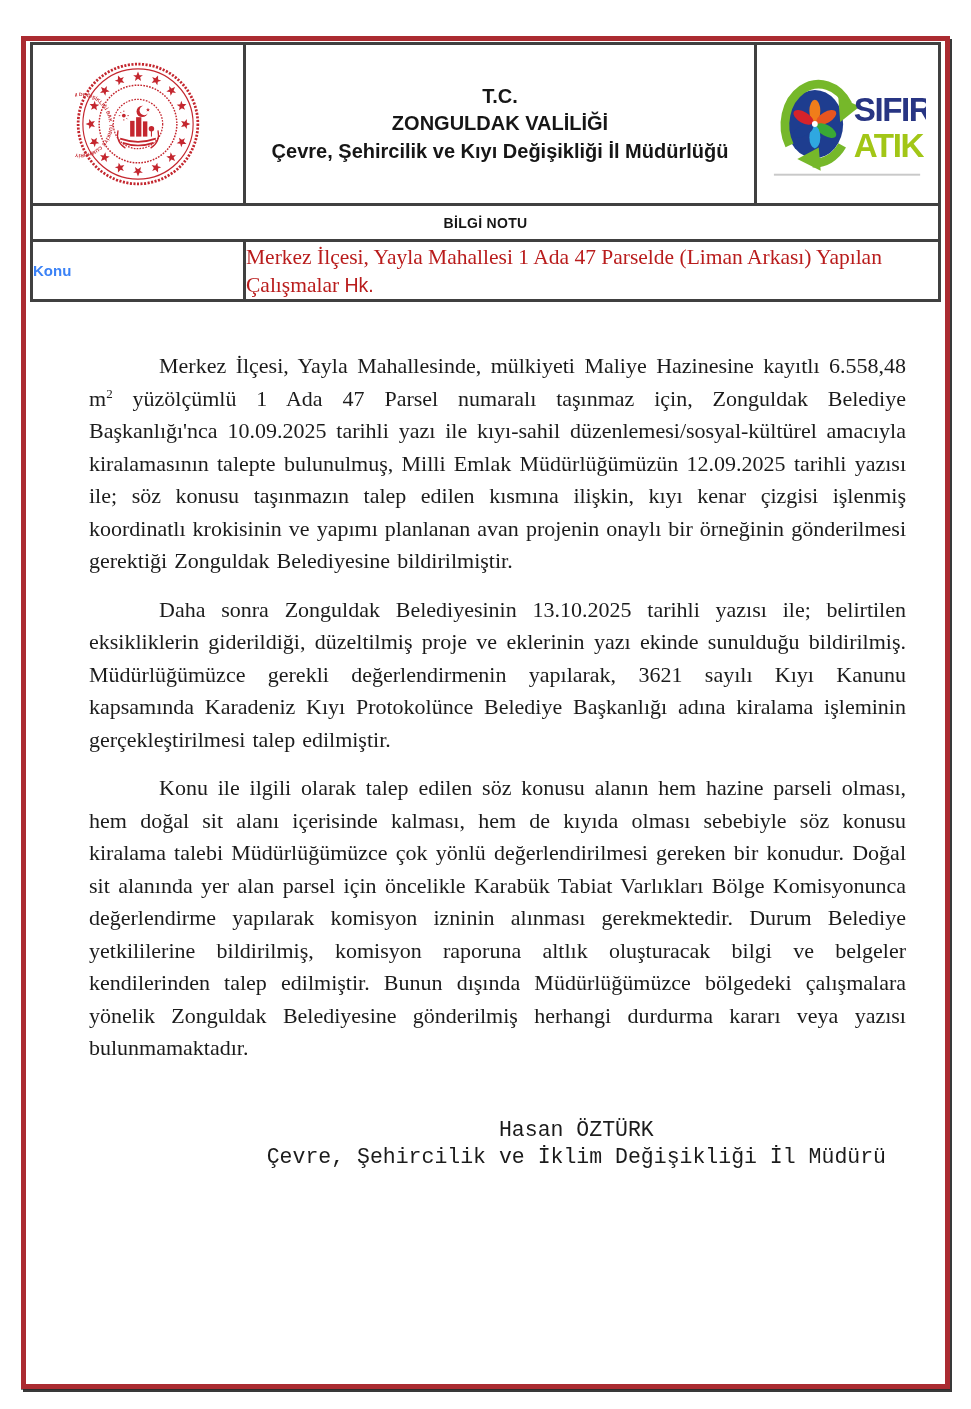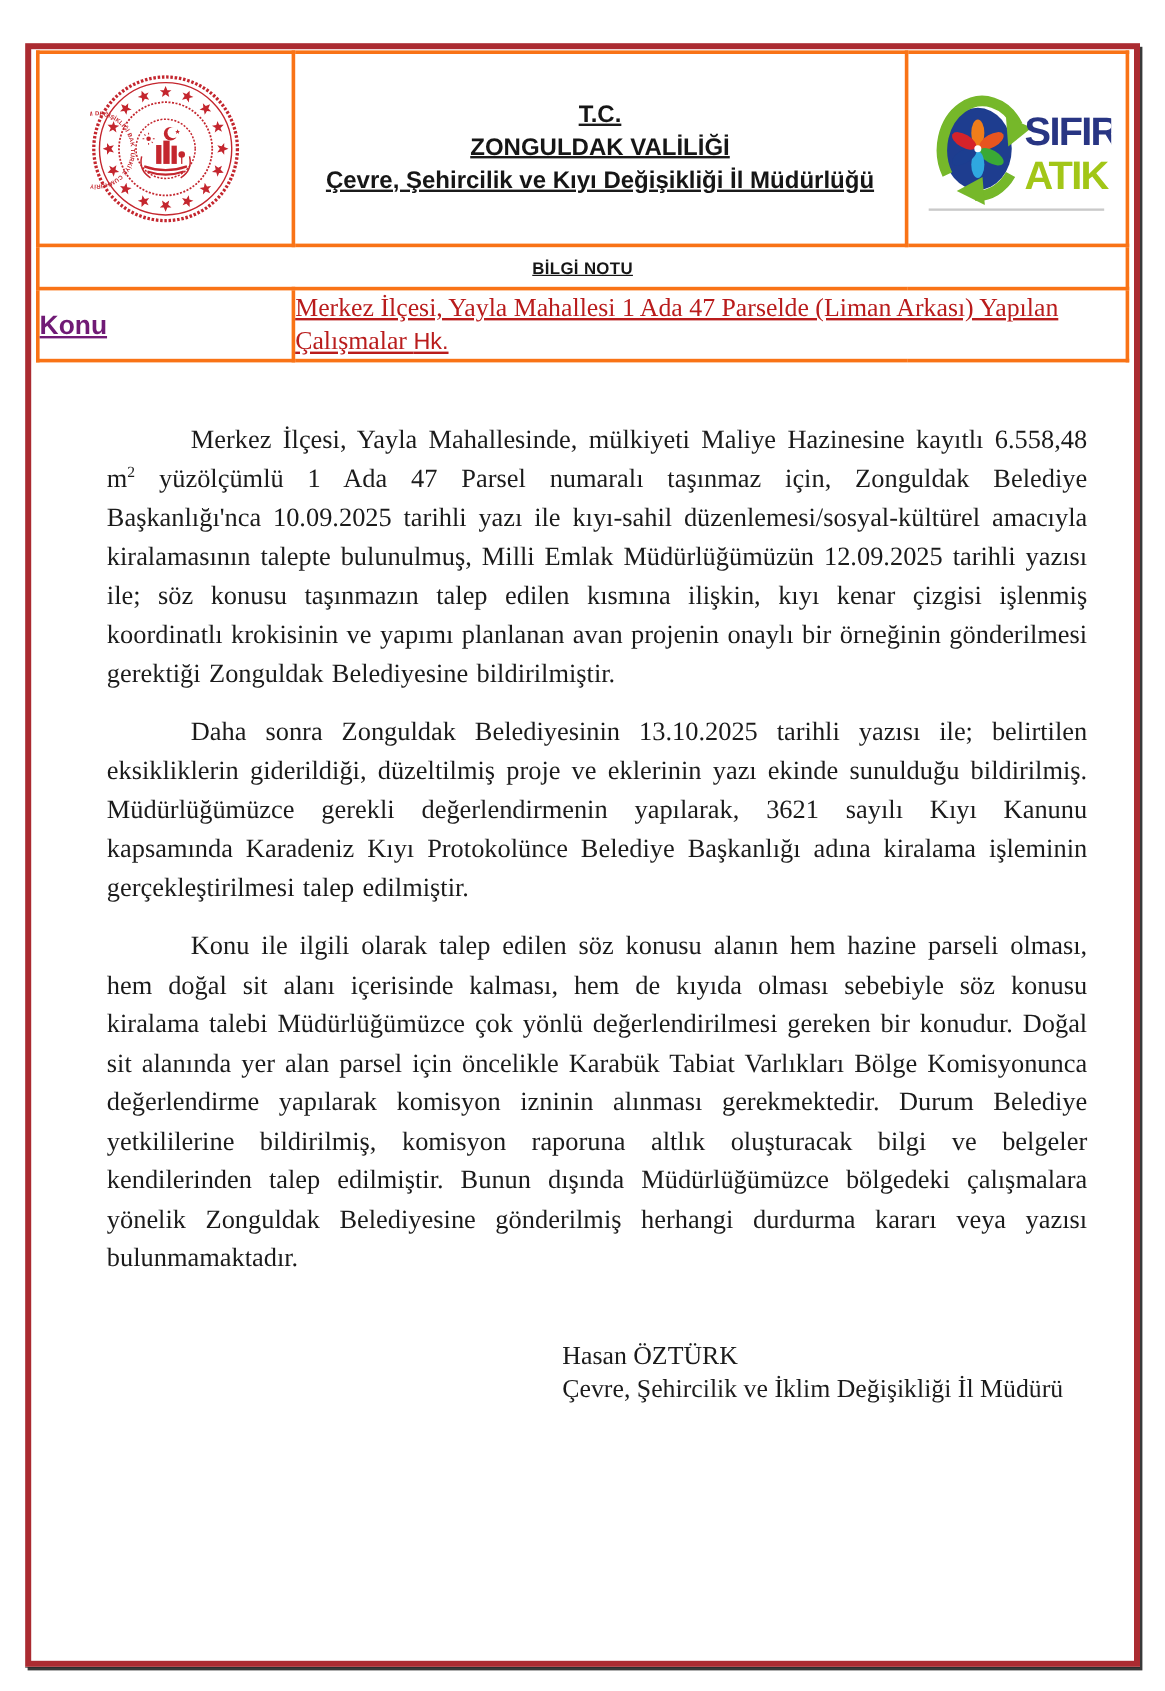--- a/index.html
+++ b/index.html
@@ -12,53 +12,53 @@
     position:absolute;left:21px;top:36px;width:929px;height:1353px;
     box-sizing:border-box;border:5px solid #ab2b31;
     box-shadow:2px 3px 0 rgba(35,35,35,.9), 0 1px 0 rgba(35,35,35,.6);
     background:#ffffff;
   }
   
   table.hdr{
     border-collapse:collapse;width:calc(100% - 8px);margin:1px 4px 0 4px;
     table-layout:fixed;
   }
-  table.hdr td{border:3px solid #f97316;vertical-align:middle;padding:0;text-decoration:underline;}
+  table.hdr td{border:3px solid #404040;vertical-align:middle;padding:0;}
   td.c-seal{width:210px;height:158px;text-align:center;}
   td.c-title{width:508px;text-align:center;}
   td.c-logo{text-align:center;}
   .org{
     font-family:"Liberation Sans", sans-serif;font-weight:bold;
     font-size:20px;line-height:27.5px;color:#161616;white-space:nowrap;
   }
   td.cell-note{
     height:33px;text-align:center;
     font-family:"Liberation Sans", sans-serif;font-weight:bold;
     font-size:14px;color:#161616;letter-spacing:.3px;
   }
   td.cell-konu-label{
     height:57px;vertical-align:top;padding:5px 10px;
-    font-family:"Liberation Sans", sans-serif;font-weight:bold;font-size:22px;color:#701a75;
+    font-family:"Liberation Sans", sans-serif;font-weight:bold;font-size:15px;color:#3b82f6;
   }
   td.cell-konu-value{
     vertical-align:top;padding:3px 12px 3px 12px;
     font-size:21.5px;line-height:28px;color:#b91c1c;
   }
   .hk{font-family:"Liberation Sans", sans-serif;font-size:19.5px;}
   
   .content{margin:48px 39px 0 63px;}
   .content p{
     font-size:22px;line-height:32.5px;text-align:justify;text-indent:70px;
     margin:16px 0 13px 0;word-spacing:1.5px;
   }
   .content p.closing{text-align:left;margin-top:1px;}
   sup{font-size:13px;line-height:0;}
   .signature{
-    margin:52px 20px 0 auto;width:fit-content;text-align:left;
-    font-size:21.5px;line-height:27px;
+    margin:52px 20px 0 auto;width:fit-content;text-align:center;
+    font-size:21.5px;line-height:27px;font-family:Liberation Mono, monospace;
   }
   .sig-name{white-space:nowrap;}
   .sig-title{white-space:nowrap;}
   
   .seal-svg{display:block;margin:0 auto;}
   .sifiratik-svg{display:block;margin:0 auto;}
 </style>
 </head>
 <body>
 

